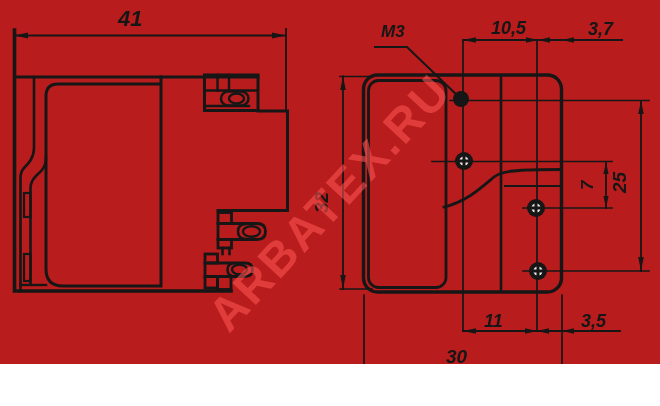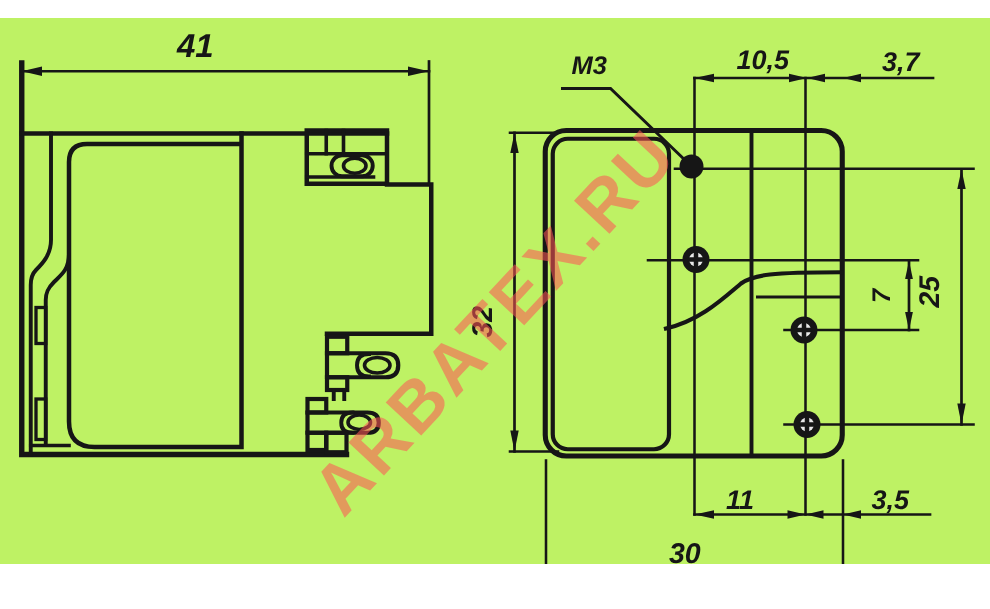--- a/index.html
+++ b/index.html
@@ -1,17 +1,17 @@
 <!DOCTYPE html>
 <html><head>
 <meta charset="utf-8">
 <style>
   html,body{margin:0;padding:0;background:#ffffff;}
-  #page{position:relative;width:660px;height:364px;background:#bef264;overflow:hidden;
-        font-family:"Liberation Sans", sans-serif;margin-top:12px;}
+  #page{position:relative;width:660px;height:364px;background:#b91c1c;overflow:hidden;
+        font-family:"Liberation Sans", sans-serif;}
   svg{position:absolute;left:0;top:0;}
   .dimtxt{font-family:"Liberation Sans", sans-serif;font-style:italic;font-weight:bold;fill:#161616;}
 </style>
 </head>
 <body>
 <div id="page">
 <svg width="660" height="406" viewBox="0 0 660 406">
   <g fill="none" stroke="#161616" stroke-width="3" stroke-linecap="square">
 
     <path d="M14.5,30 V291 H231" stroke-width="3.6"></path>

